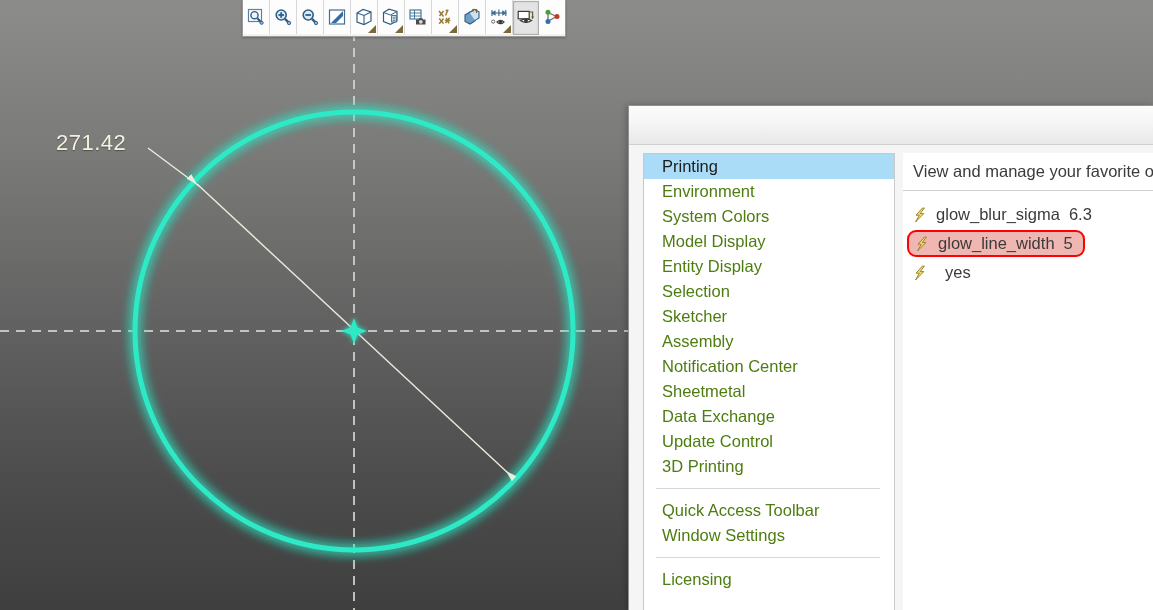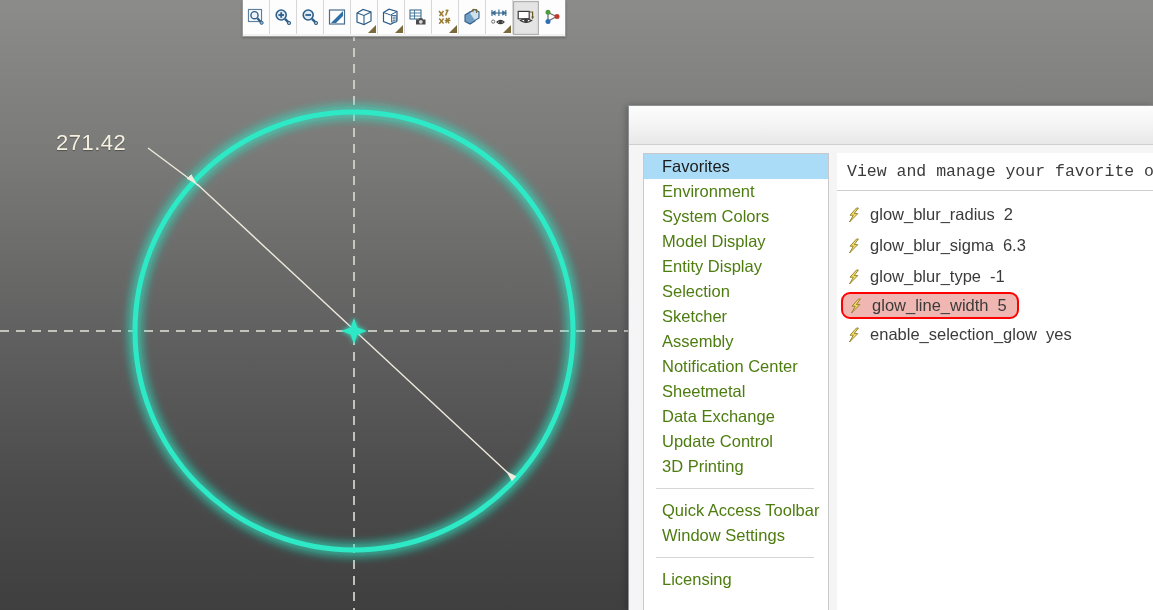--- a/index.html
+++ b/index.html
@@ -98,21 +98,21 @@
 
   
   #rightpane{
     flex:1;margin:8px 0 0 8px;
     position:relative;
     background:#ffffff;
   }
   #pane-title{
     font-size:16.5px;color:#3b3b3b;
     padding:9px 0 9px 10px;
-    white-space:nowrap;overflow:hidden;font-family:Liberation Mono, monospace;
+    white-space:nowrap;overflow:hidden;
   }
   #pane-list{
     border-top:1px solid #cfcfcf;
     padding-top:8px;
   }
   .opt-row{
     height:31px;
     display:flex;align-items:center;
     padding-left:10px;
     font-size:16.5px;color:#3b3b3b;
@@ -315,21 +315,21 @@
 
 <div id="dialog">
 
   <div id="dialog-header"></div>
 
   <div id="dialog-body">
 
     <div id="sidebar">
 
       <div class="side-item selected">
-        <span>Favorites</span>
+        <span>Printing</span>
       </div>
       <div class="side-item">
         <span>Environment</span>
       </div>
       <div class="side-item">
         <span>System Colors</span>
       </div>
       <div class="side-item">
         <span>Model Display</span>
       </div>
@@ -376,66 +376,47 @@
         <span>Licensing</span>
       </div>
     </div>
 
     <div id="rightpane">
 
       <div id="pane-title">View and manage your favorite o</div>
 
       <div id="pane-list">
 
-        <div class="opt-row">
-          <span class="bolt">
-            <svg width="15" height="16" viewBox="0 0 15 16">
-              <path d="M9.5,1 L3,8.2 L6.3,8.2 L2.5,15 L10.8,6.6 L7.2,6.6 L11.4,1 Z" fill="#f7e06a" stroke="#8d7a22" stroke-width="0.9"></path>
-            </svg>
-          </span>
-          <span class="oname">glow_blur_radius</span>
-          <span class="oval">2</span>
-        </div>
 
         <div class="opt-row">
           <span class="bolt">
             <svg width="15" height="16" viewBox="0 0 15 16">
               <path d="M9.5,1 L3,8.2 L6.3,8.2 L2.5,15 L10.8,6.6 L7.2,6.6 L11.4,1 Z" fill="#f7e06a" stroke="#8d7a22" stroke-width="0.9"></path>
             </svg>
           </span>
           <span class="oname">glow_blur_sigma</span>
           <span class="oval">6.3</span>
         </div>
 
-        <div class="opt-row">
-          <span class="bolt">
-            <svg width="15" height="16" viewBox="0 0 15 16">
-              <path d="M9.5,1 L3,8.2 L6.3,8.2 L2.5,15 L10.8,6.6 L7.2,6.6 L11.4,1 Z" fill="#f7e06a" stroke="#8d7a22" stroke-width="0.9"></path>
-            </svg>
-          </span>
-          <span class="oname">glow_blur_type</span>
-          <span class="oval">-1</span>
-        </div>
 
         <div class="opt-row highlight">
           <span class="bolt">
             <svg width="15" height="16" viewBox="0 0 15 16">
               <path d="M9.5,1 L3,8.2 L6.3,8.2 L2.5,15 L10.8,6.6 L7.2,6.6 L11.4,1 Z" fill="#f7e06a" stroke="#8d7a22" stroke-width="0.9"></path>
             </svg>
           </span>
           <span class="oname">glow_line_width</span>
           <span class="oval">5</span>
         </div>
 
         <div class="opt-row">
           <span class="bolt">
             <svg width="15" height="16" viewBox="0 0 15 16">
               <path d="M9.5,1 L3,8.2 L6.3,8.2 L2.5,15 L10.8,6.6 L7.2,6.6 L11.4,1 Z" fill="#f7e06a" stroke="#8d7a22" stroke-width="0.9"></path>
             </svg>
           </span>
-          <span class="oname">enable_selection_glow</span>
           <span class="oval">yes</span>
         </div>
 
       </div>
     </div>
   </div>
 </div>
 
 </body></html>

